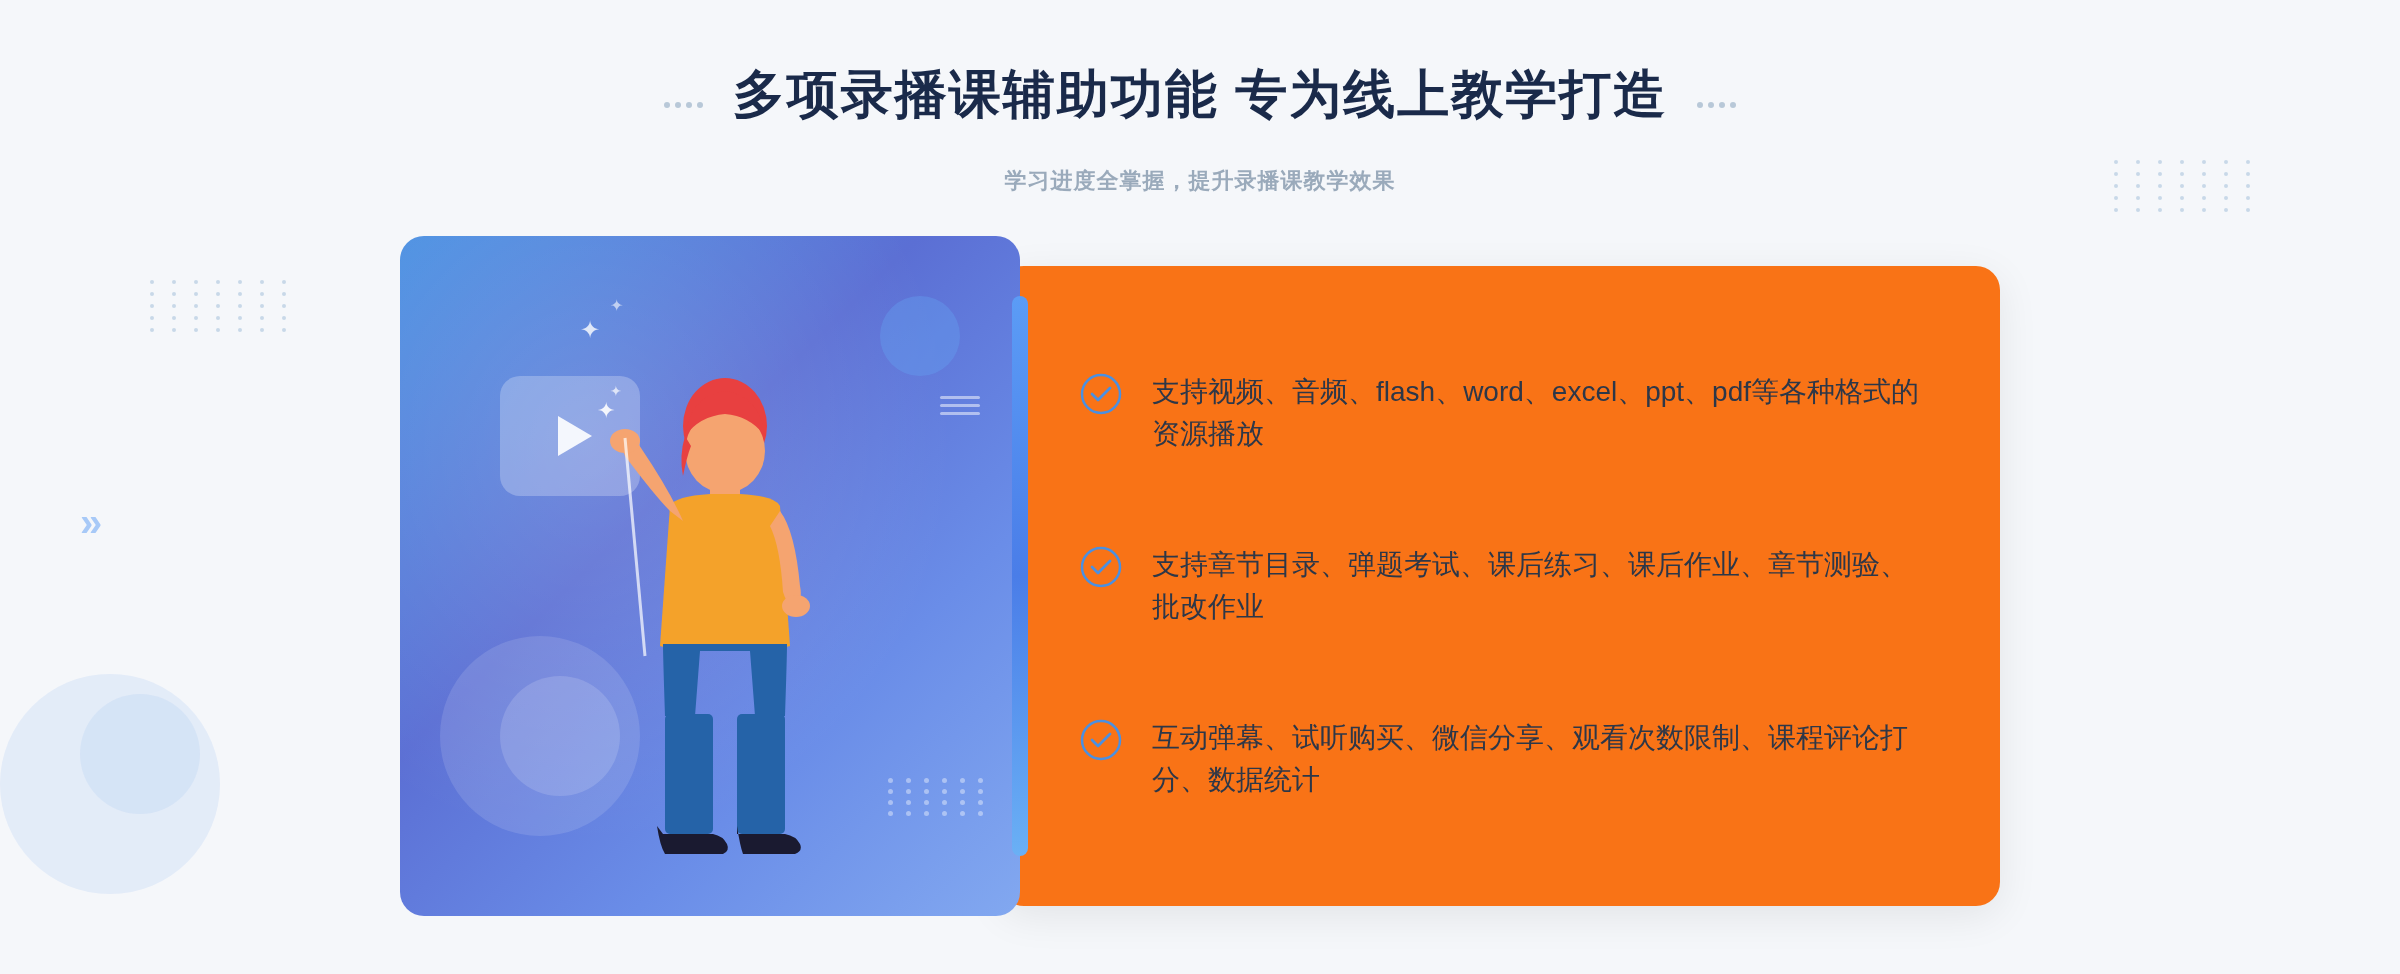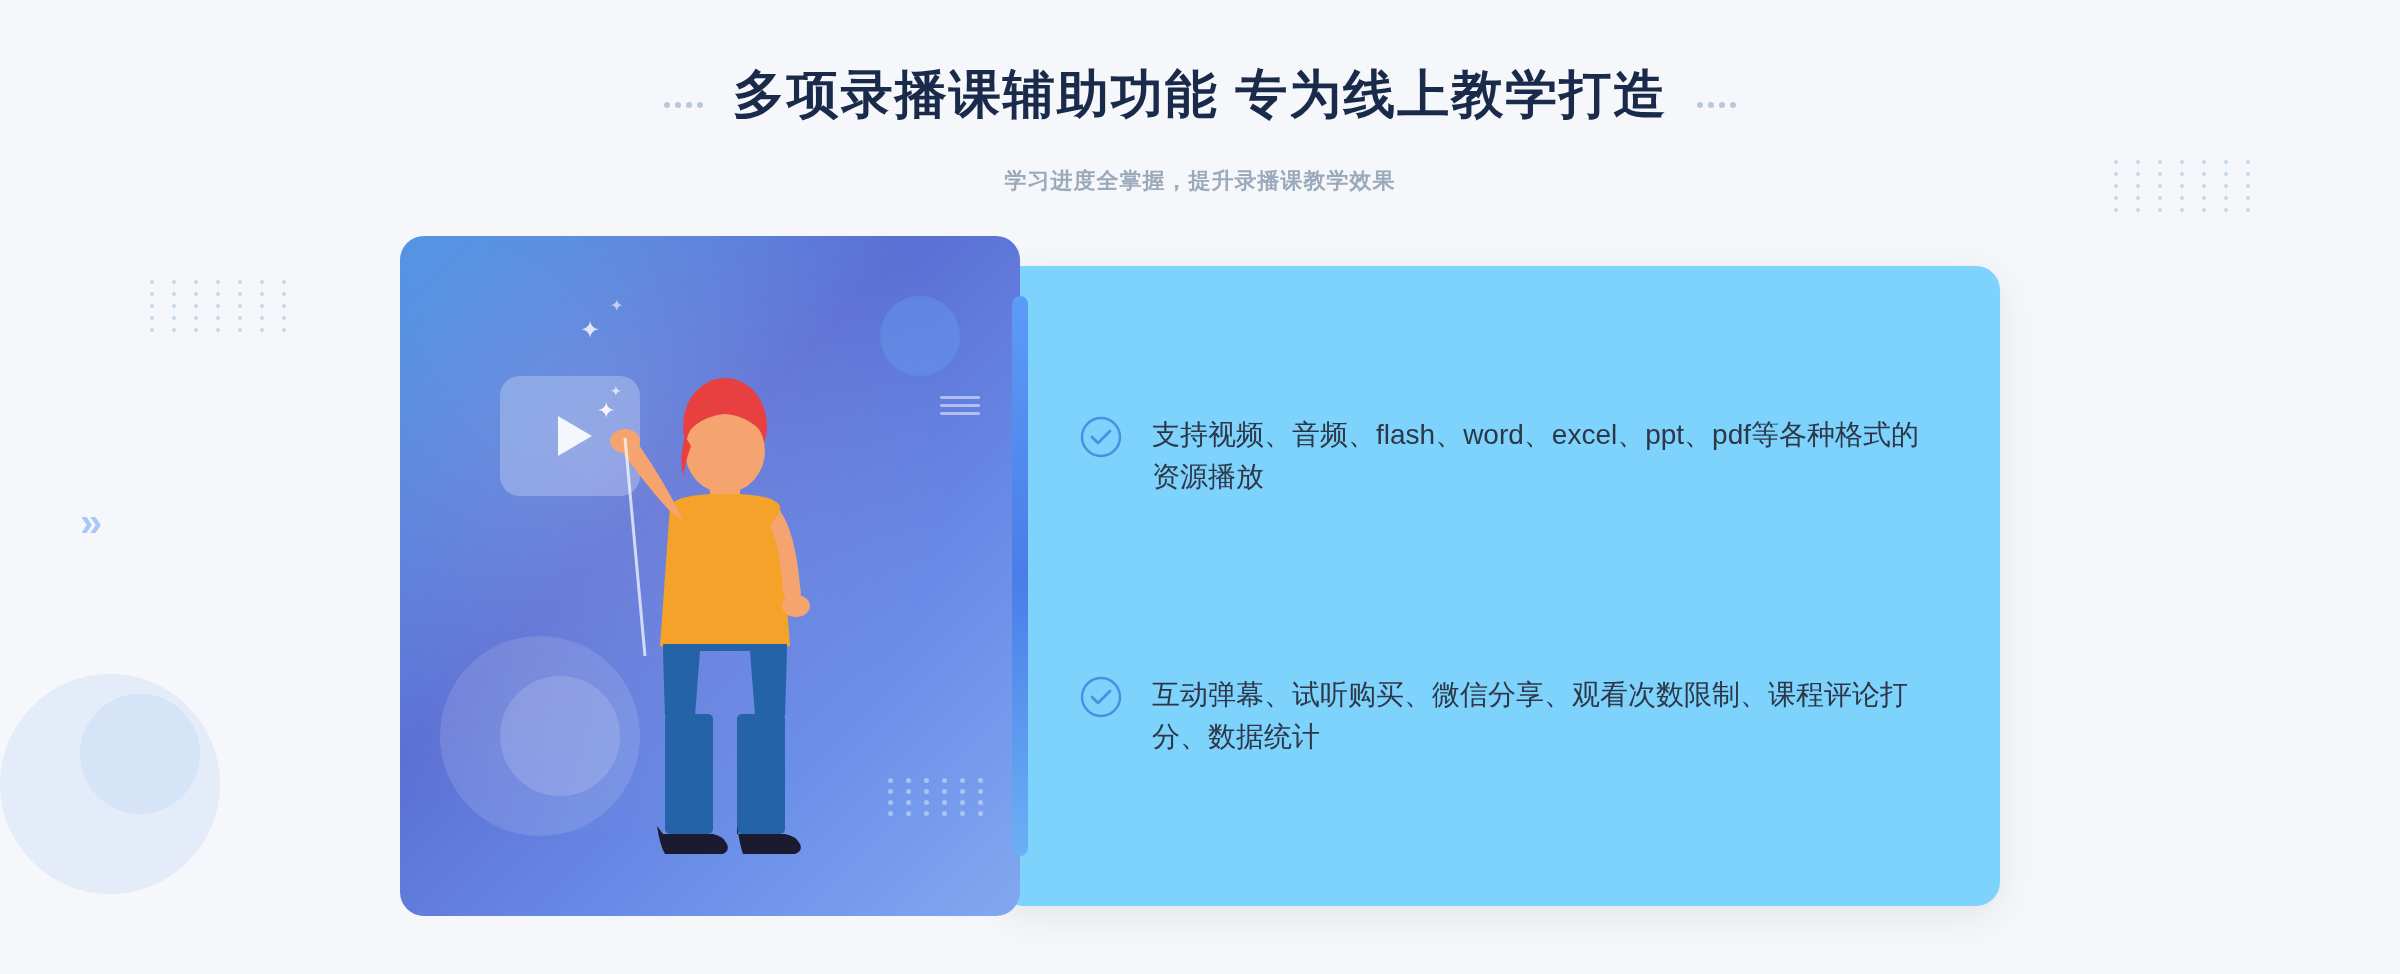--- a/index.html
+++ b/index.html
@@ -163,21 +163,21 @@
       position: absolute;
       top: 60px;
       left: 210px;
       font-size: 16px;
       color: white;
       opacity: 0.6;
     }
 
     
     .right-card {
-      background: #7dd3fc;
+      background: #f97316;
       border-radius: 24px;
       padding: 60px 80px;
       margin-left: -20px;
       flex: 1;
       height: 640px;
       align-self: center;
       box-shadow: 0 10px 40px rgba(0,0,0,0.08);
       display: flex;
       flex-direction: column;
       justify-content: space-around;
@@ -513,20 +513,29 @@
       <div class="feature-item">
         <div class="check-icon">
           <svg viewBox="0 0 42 42" fill="none" xmlns="http://www.w3.org/2000/svg">
             <circle cx="21" cy="21" r="19" stroke="#4a90e2" stroke-width="2.5" fill="none"></circle>
             <path d="M12 21 L18 27 L30 15" stroke="#4a90e2" stroke-width="2.8" stroke-linecap="round" stroke-linejoin="round" fill="none"></path>
           </svg>
         </div>
         <span class="feature-text">支持视频、音频、flash、word、excel、ppt、pdf等各种格式的资源播放</span>
       </div>
 
+      <div class="feature-item">
+        <div class="check-icon">
+          <svg viewBox="0 0 42 42" fill="none" xmlns="http://www.w3.org/2000/svg">
+            <circle cx="21" cy="21" r="19" stroke="#4a90e2" stroke-width="2.5" fill="none"></circle>
+            <path d="M12 21 L18 27 L30 15" stroke="#4a90e2" stroke-width="2.8" stroke-linecap="round" stroke-linejoin="round" fill="none"></path>
+          </svg>
+        </div>
+        <span class="feature-text">支持章节目录、弹题考试、课后练习、课后作业、章节测验、批改作业</span>
+      </div>
 
 
       <div class="feature-item">
         <div class="check-icon">
           <svg viewBox="0 0 42 42" fill="none" xmlns="http://www.w3.org/2000/svg">
             <circle cx="21" cy="21" r="19" stroke="#4a90e2" stroke-width="2.5" fill="none"></circle>
             <path d="M12 21 L18 27 L30 15" stroke="#4a90e2" stroke-width="2.8" stroke-linecap="round" stroke-linejoin="round" fill="none"></path>
           </svg>
         </div>
         <span class="feature-text">互动弹幕、试听购买、微信分享、观看次数限制、课程评论打分、数据统计</span>

